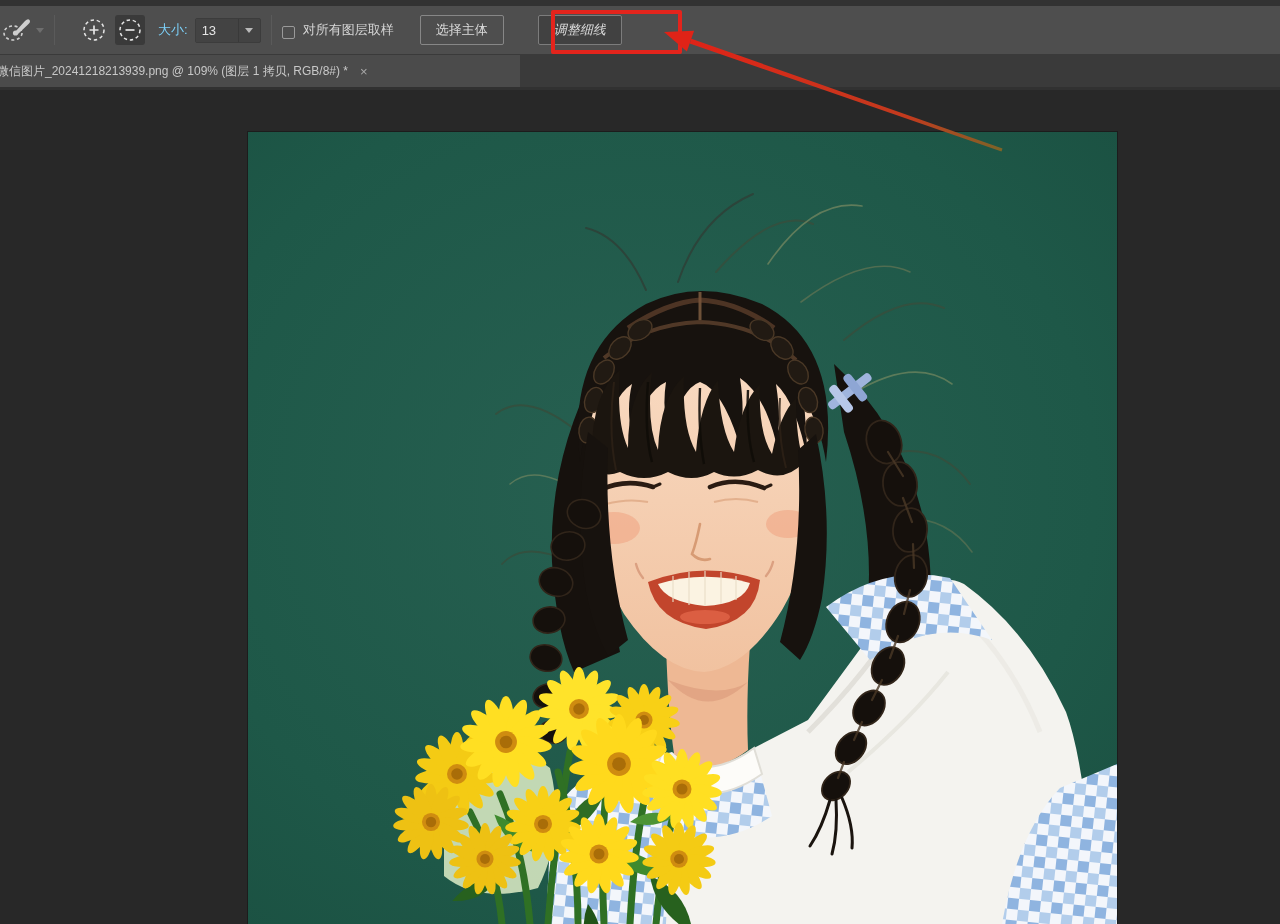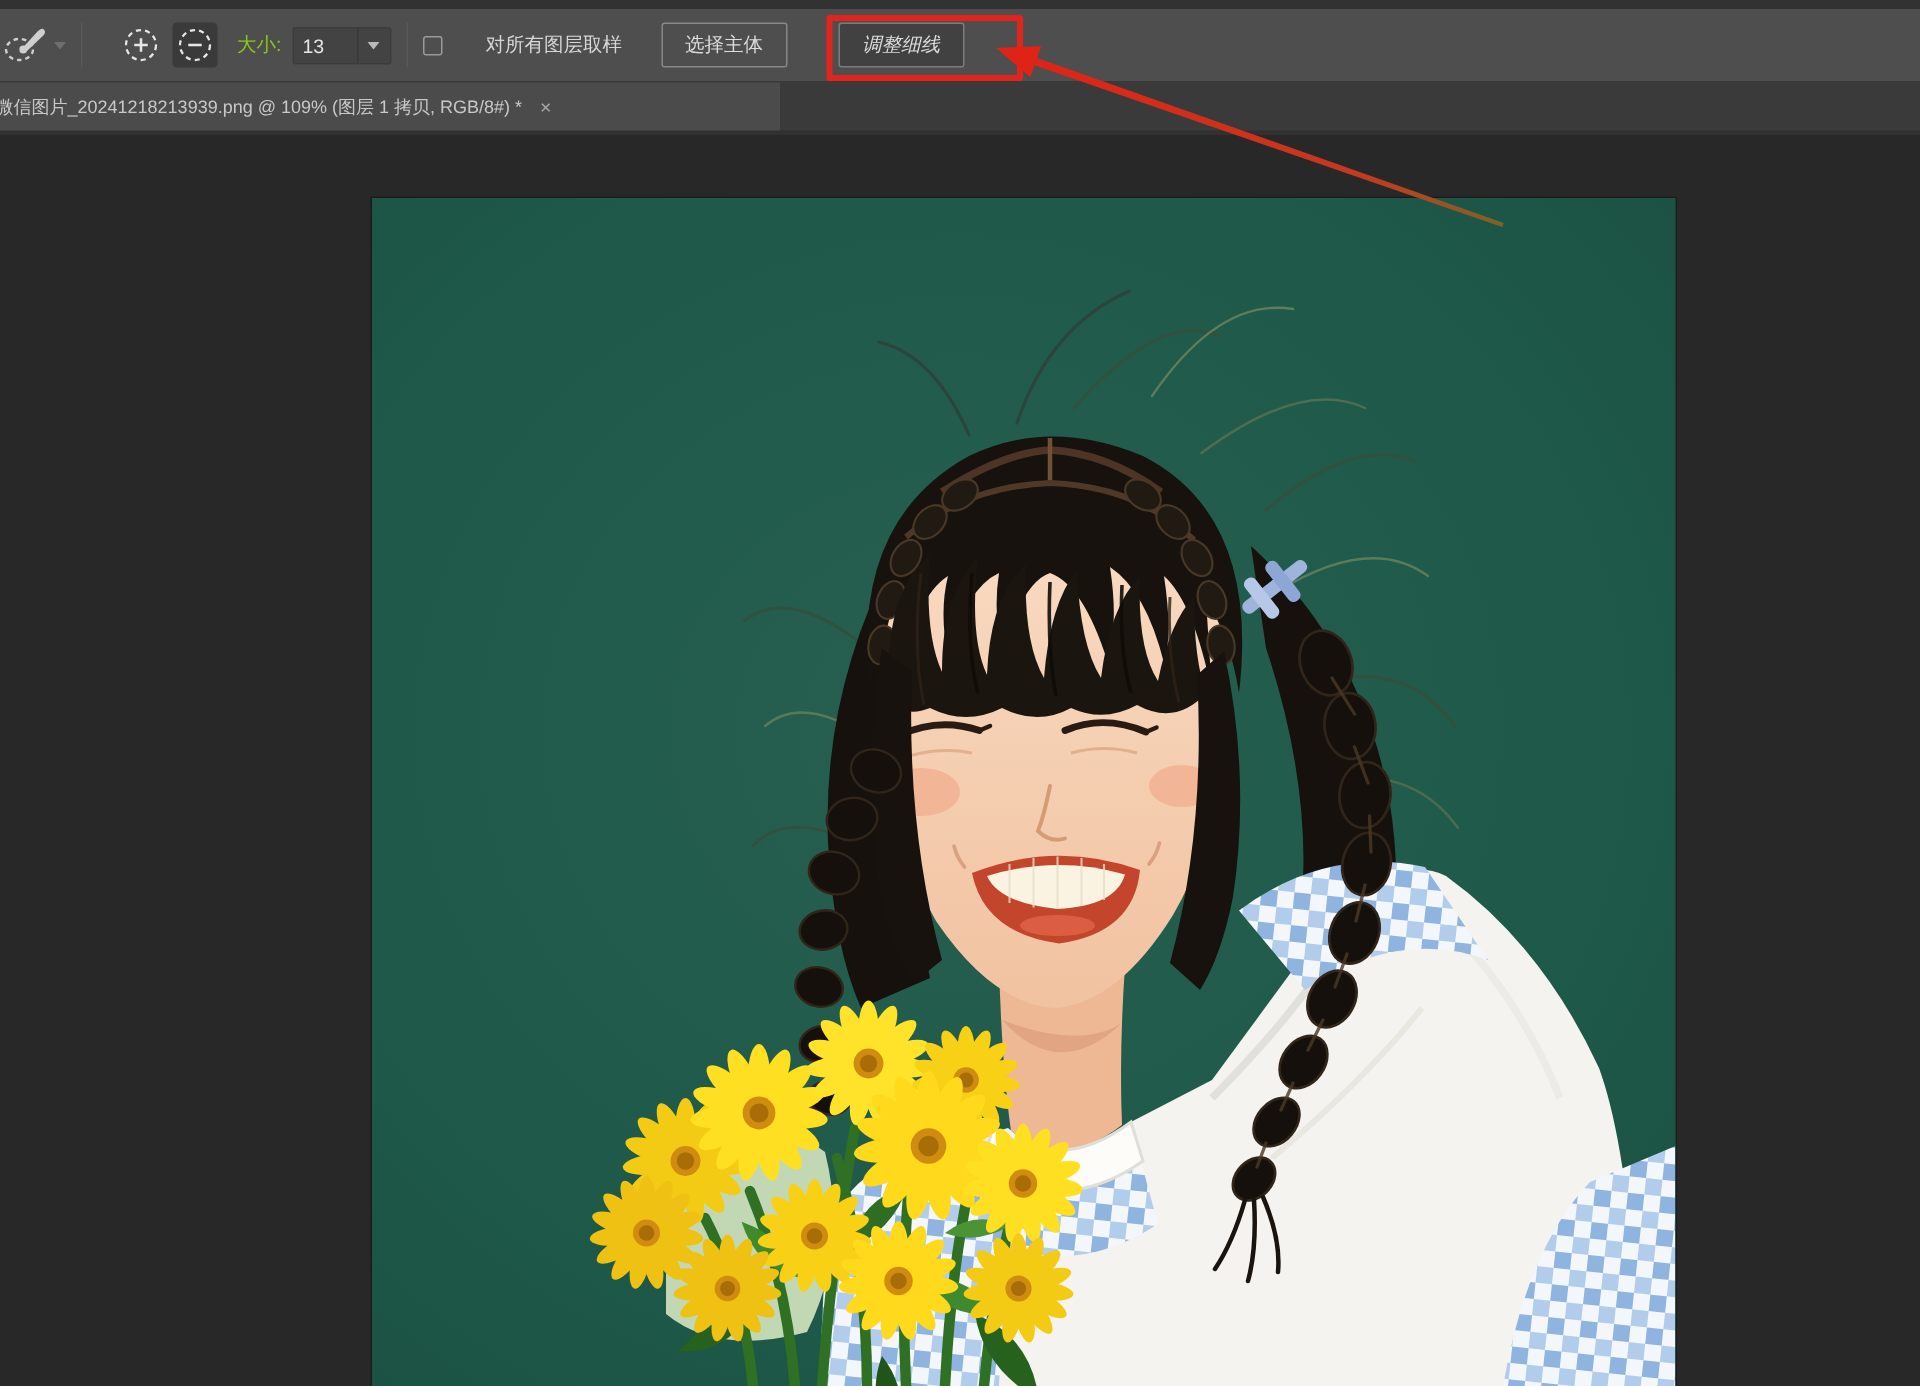--- a/index.html
+++ b/index.html
@@ -12,29 +12,29 @@
 
   
   .toolbar { height:49px; background:#4e4e4e; display:flex; align-items:center;
              border-bottom:1px solid #3a3a3a; color:#d6d6d6; font-size:13px; }
   .tool-preset { display:flex; align-items:center; margin-left:2px; }
   .tb-sep { width:1px; height:30px; background:#424242; border-right:1px solid #5a5a5a; margin:0 10px; }
   .selmode { width:30px; height:30px; display:flex; align-items:center; justify-content:center;
              border-radius:3px; margin:0 3px; cursor:pointer; }
   .selmode.active { background:#3a3a3a; }
   .size-group { display:flex; align-items:center; margin-left:10px; }
-  .size-label { color:#84cc16; margin-right:7px; }
+  .size-label { color:#7dd3fc; margin-right:7px; }
   .size-box { display:flex; align-items:stretch; border:1px solid #3c3c3c; background:#434343; border-radius:2px; }
   .size-input { width:42px; background:#434343; border:none; color:#e5e5e5; font-size:13px;
                 padding:4px 6px; outline:none; font-family:"Liberation Sans",sans-serif; }
   .size-drop { width:22px; display:flex; align-items:center; justify-content:center;
                border-left:1px solid #393939; cursor:pointer; }
   .chev-down { width:0; height:0; border-left:4px solid transparent; border-right:4px solid transparent;
                border-top:5px solid #b9b9b9; }
-  .chk-group { display:flex; align-items:center; cursor:pointer;gap:21px; }
+  .chk-group { display:flex; align-items:flex-end; cursor:pointer; }
   .checkbox { width:13px; height:13px; border:1px solid #9a9a9a; border-radius:2px; background:transparent; margin-right:8px; }
   .tb-btn { border:1px solid #878787; border-radius:2px; background:transparent; color:#dcdcdc;
             font-size:13px; padding:5px 15px; margin-left:14px; cursor:pointer;
             font-family:"Liberation Sans",sans-serif; }
   .tb-btn.dark { background:#414141; border-color:#7c7c7c; }
 
   
   .tabbar { height:35px; background:#3a3a3a; display:flex; align-items:stretch; border-bottom:3px solid #313131; }
   .doc-tab { width:520px; background:#4b4b4b; display:flex; align-items:center; padding:0 10px 0 2px;
              font-size:12px; color:#c8c8c8; cursor:pointer; overflow:hidden; white-space:nowrap; }

